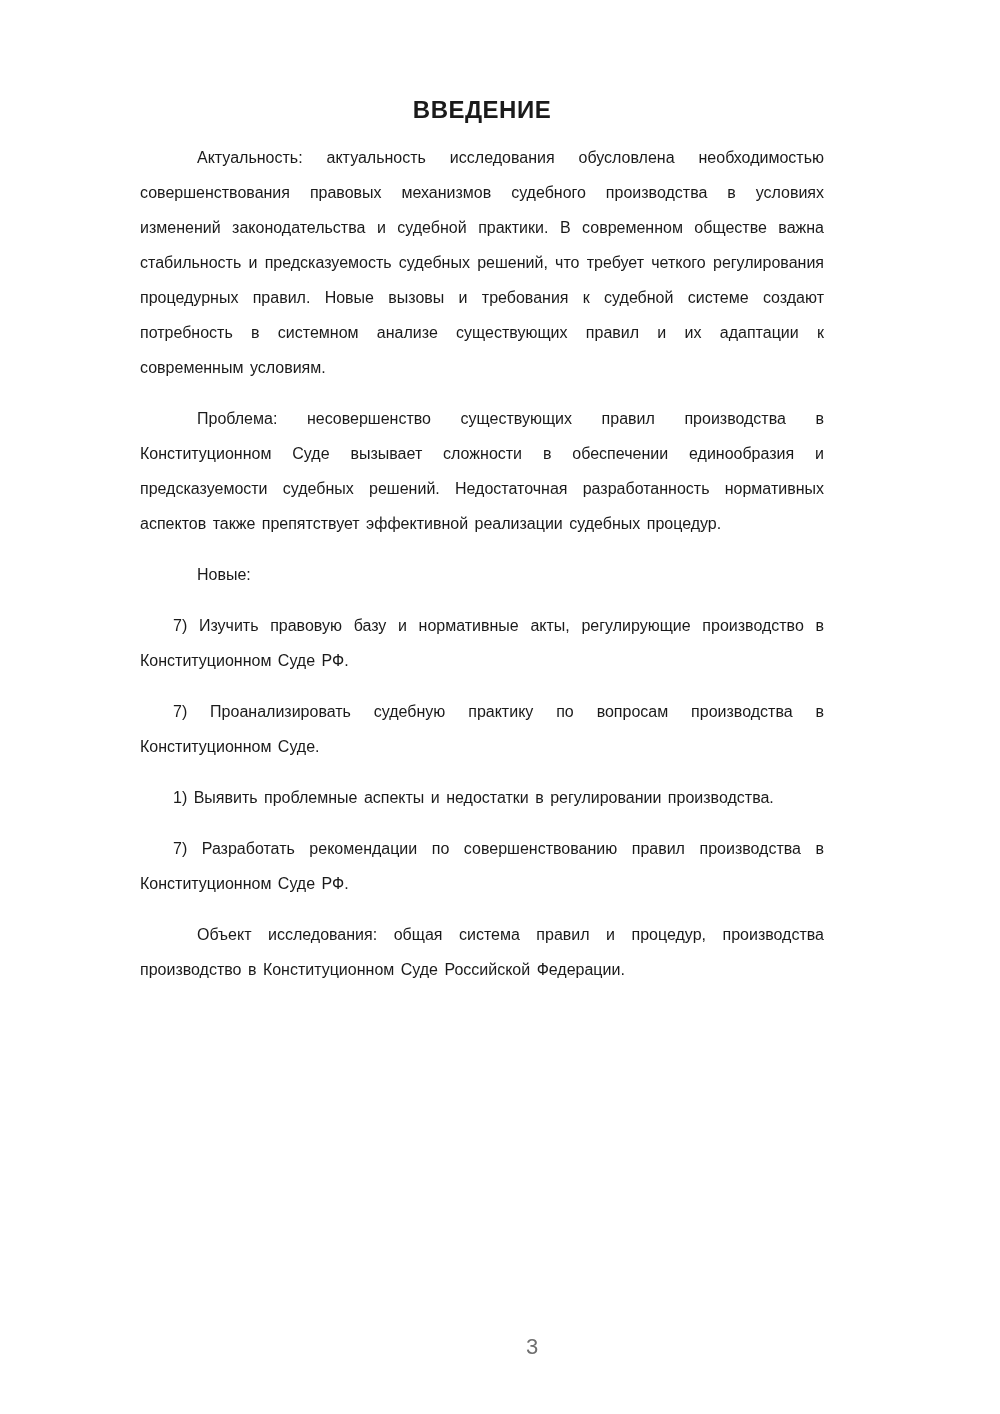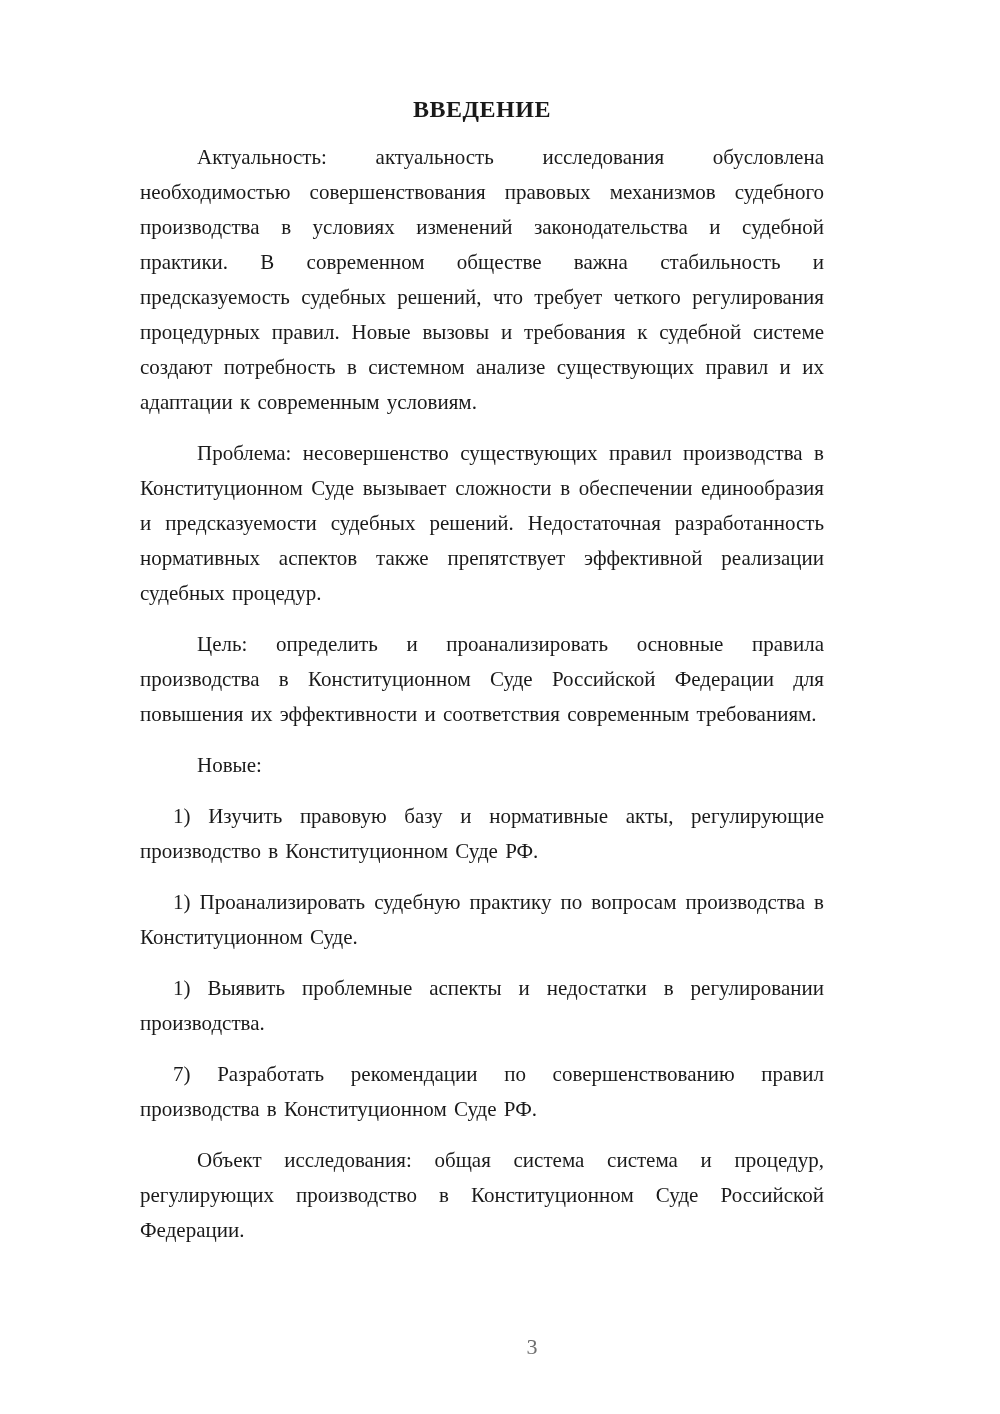--- a/index.html
+++ b/index.html
@@ -7,35 +7,35 @@
     padding: 0;
     background: #ffffff;
   }
   .doc-page {
     position: relative;
     width: 900px;
     height: 1414px;
     box-sizing: border-box;
     background: #ffffff;
     padding: 92px 76px 0 140px;
-    font-family: Liberation Serif, serif;
+    font-family: Liberation Sans, sans-serif;
     color: #1a1a1a;
     overflow: hidden;
   }
   .doc-title {
     margin: 0 0 13px 0;
     font-size: 24px;
     font-weight: bold;
     line-height: 35px;
     text-align: center;
     letter-spacing: 0.5px;
   }
   .doc-body p {
     margin: 16px 0 0 0;
-    font-size: 21px;
+    font-size: 16px;
     line-height: 35px;
     text-align: justify;
     text-align-last: left;
     text-indent: 57px;
     word-spacing: 2px;
   }
   .doc-body p:first-child {
     margin-top: 0;
   }
   .doc-body p.list {
@@ -53,23 +53,22 @@
 </style>
 </head>
 <body>
 
 <div class="doc-page" style="color: rgb(26, 26, 26); background: rgb(255, 255, 255);">
   <h1 class="doc-title">ВВЕДЕНИЕ</h1>
 
   <div class="doc-body" id="doc-body">
       <p class="body">Актуальность: актуальность исследования обусловлена необходимостью совершенствования правовых механизмов судебного производства в условиях изменений законодательства и судебной практики. В современном обществе важна стабильность и предсказуемость судебных решений, что требует четкого регулирования процедурных правил. Новые вызовы и требования к судебной системе создают потребность в системном анализе существующих правил и их адаптации к современным условиям.</p>
       <p class="body">Проблема: несовершенство существующих правил производства в Конституционном Суде вызывает сложности в обеспечении единообразия и предсказуемости судебных решений. Недостаточная разработанность нормативных аспектов также препятствует эффективной реализации судебных процедур.</p>
-      <p class="body">Цель: определить и проанализировать основные правила производства в Конституционном Суде Российской Федерации для повышения их эффективности и соответствия современным требованиям.</p>
       <p class="body">Новые:</p>
-      <p class="list">1) Изучить правовую базу и нормативные акты, регулирующие производство в Конституционном Суде РФ.</p>
-      <p class="list">1) Проанализировать судебную практику по вопросам производства в Конституционном Суде.</p>
+      <p class="list">7) Изучить правовую базу и нормативные акты, регулирующие производство в Конституционном Суде РФ.</p>
+      <p class="list">7) Проанализировать судебную практику по вопросам производства в Конституционном Суде.</p>
       <p class="list">1) Выявить проблемные аспекты и недостатки в регулировании производства.</p>
       <p class="list">7) Разработать рекомендации по совершенствованию правил производства в Конституционном Суде РФ.</p>
-      <p class="body">Объект исследования: общая система система и процедур, регулирующих производство в Конституционном Суде Российской Федерации.</p>
+      <p class="body">Объект исследования: общая система правил и процедур, производства производство в Конституционном Суде Российской Федерации.</p>
     </div>
 
   <div class="page-number" style="color: rgb(111, 111, 111);">3</div>
 </div>
 
 </body></html>

